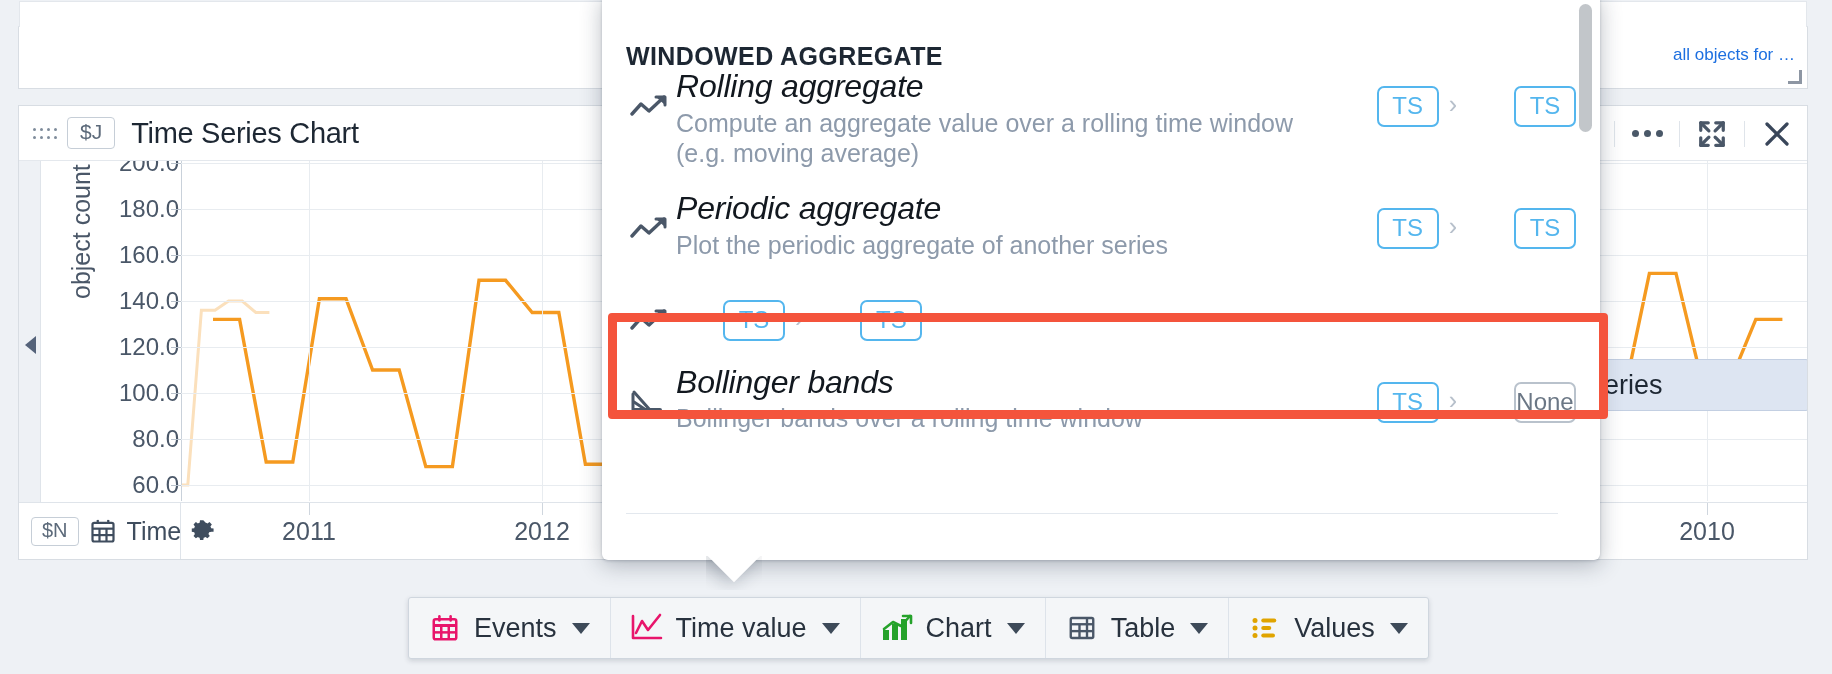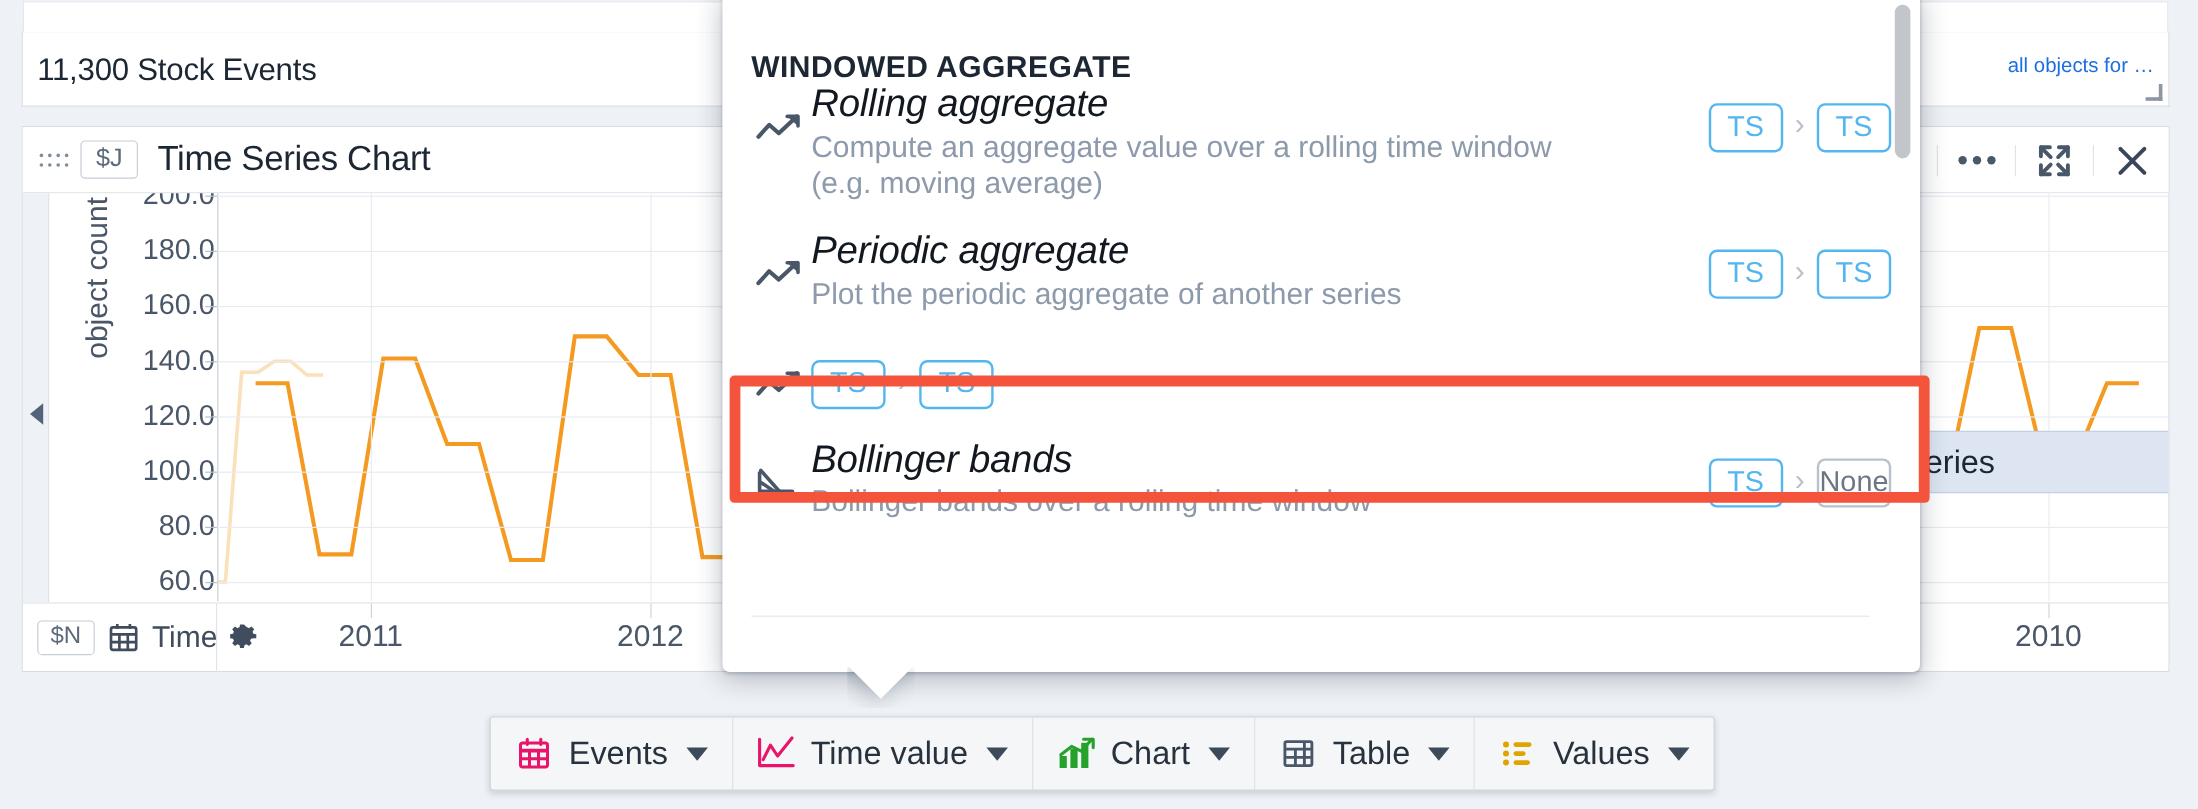--- a/index.html
+++ b/index.html
@@ -159,21 +159,21 @@
     font-size: 25px; color: #8d9aab; line-height: 1.2; margin-top: 2px;
     max-width: 640px;
   }
   .row-badges {
     display: flex; align-items: center; gap: 9px; padding-top: 18px;
     flex: 0 0 auto;
   }
   .ts-badge {
     min-width: 62px; padding: 5px 0 7px; text-align: center;
     border: 2px solid #54b6ee; border-radius: 7px;
-    color: #54b6ee; font-size: 24px; background: #fff; line-height: 1.05;
+    color: #54b6ee; font-size: 24px; background: #fff; line-height: 1.05; margin-left: 47px;
   }
   .ts-badge.none {
     border-color: #b9c2cc; color: #6b7785;
   }
   .badge-sep { color: #b7c0cb; font-size: 25px; padding: 0 1px 4px; }
 
   
   .highlight-box {
     position: absolute; left: 608px; top: 313px; width: 1000px; height: 106px;
     border: 9px solid #f4543c; border-radius: 4px; pointer-events: none;
@@ -215,21 +215,20 @@
   svg { display: block; }
 </style>
 </head>
 <body>
 
 <div id="root">
   <div class="app-bg"></div>
 
   <div class="events-card">
     <div class="thin-rule"></div>
-    <div class="events-title">11,300 Stock Events</div>
     <div class="events-link">all objects for …</div>
     <div class="resize-corner"></div>
   </div>
 
   <div class="chart-card">
 
     <div class="chart-header">
       <span class="grip-icon">
         <i style="left:0;top:3px"></i>
           <i style="left:7px;top:3px"></i>

